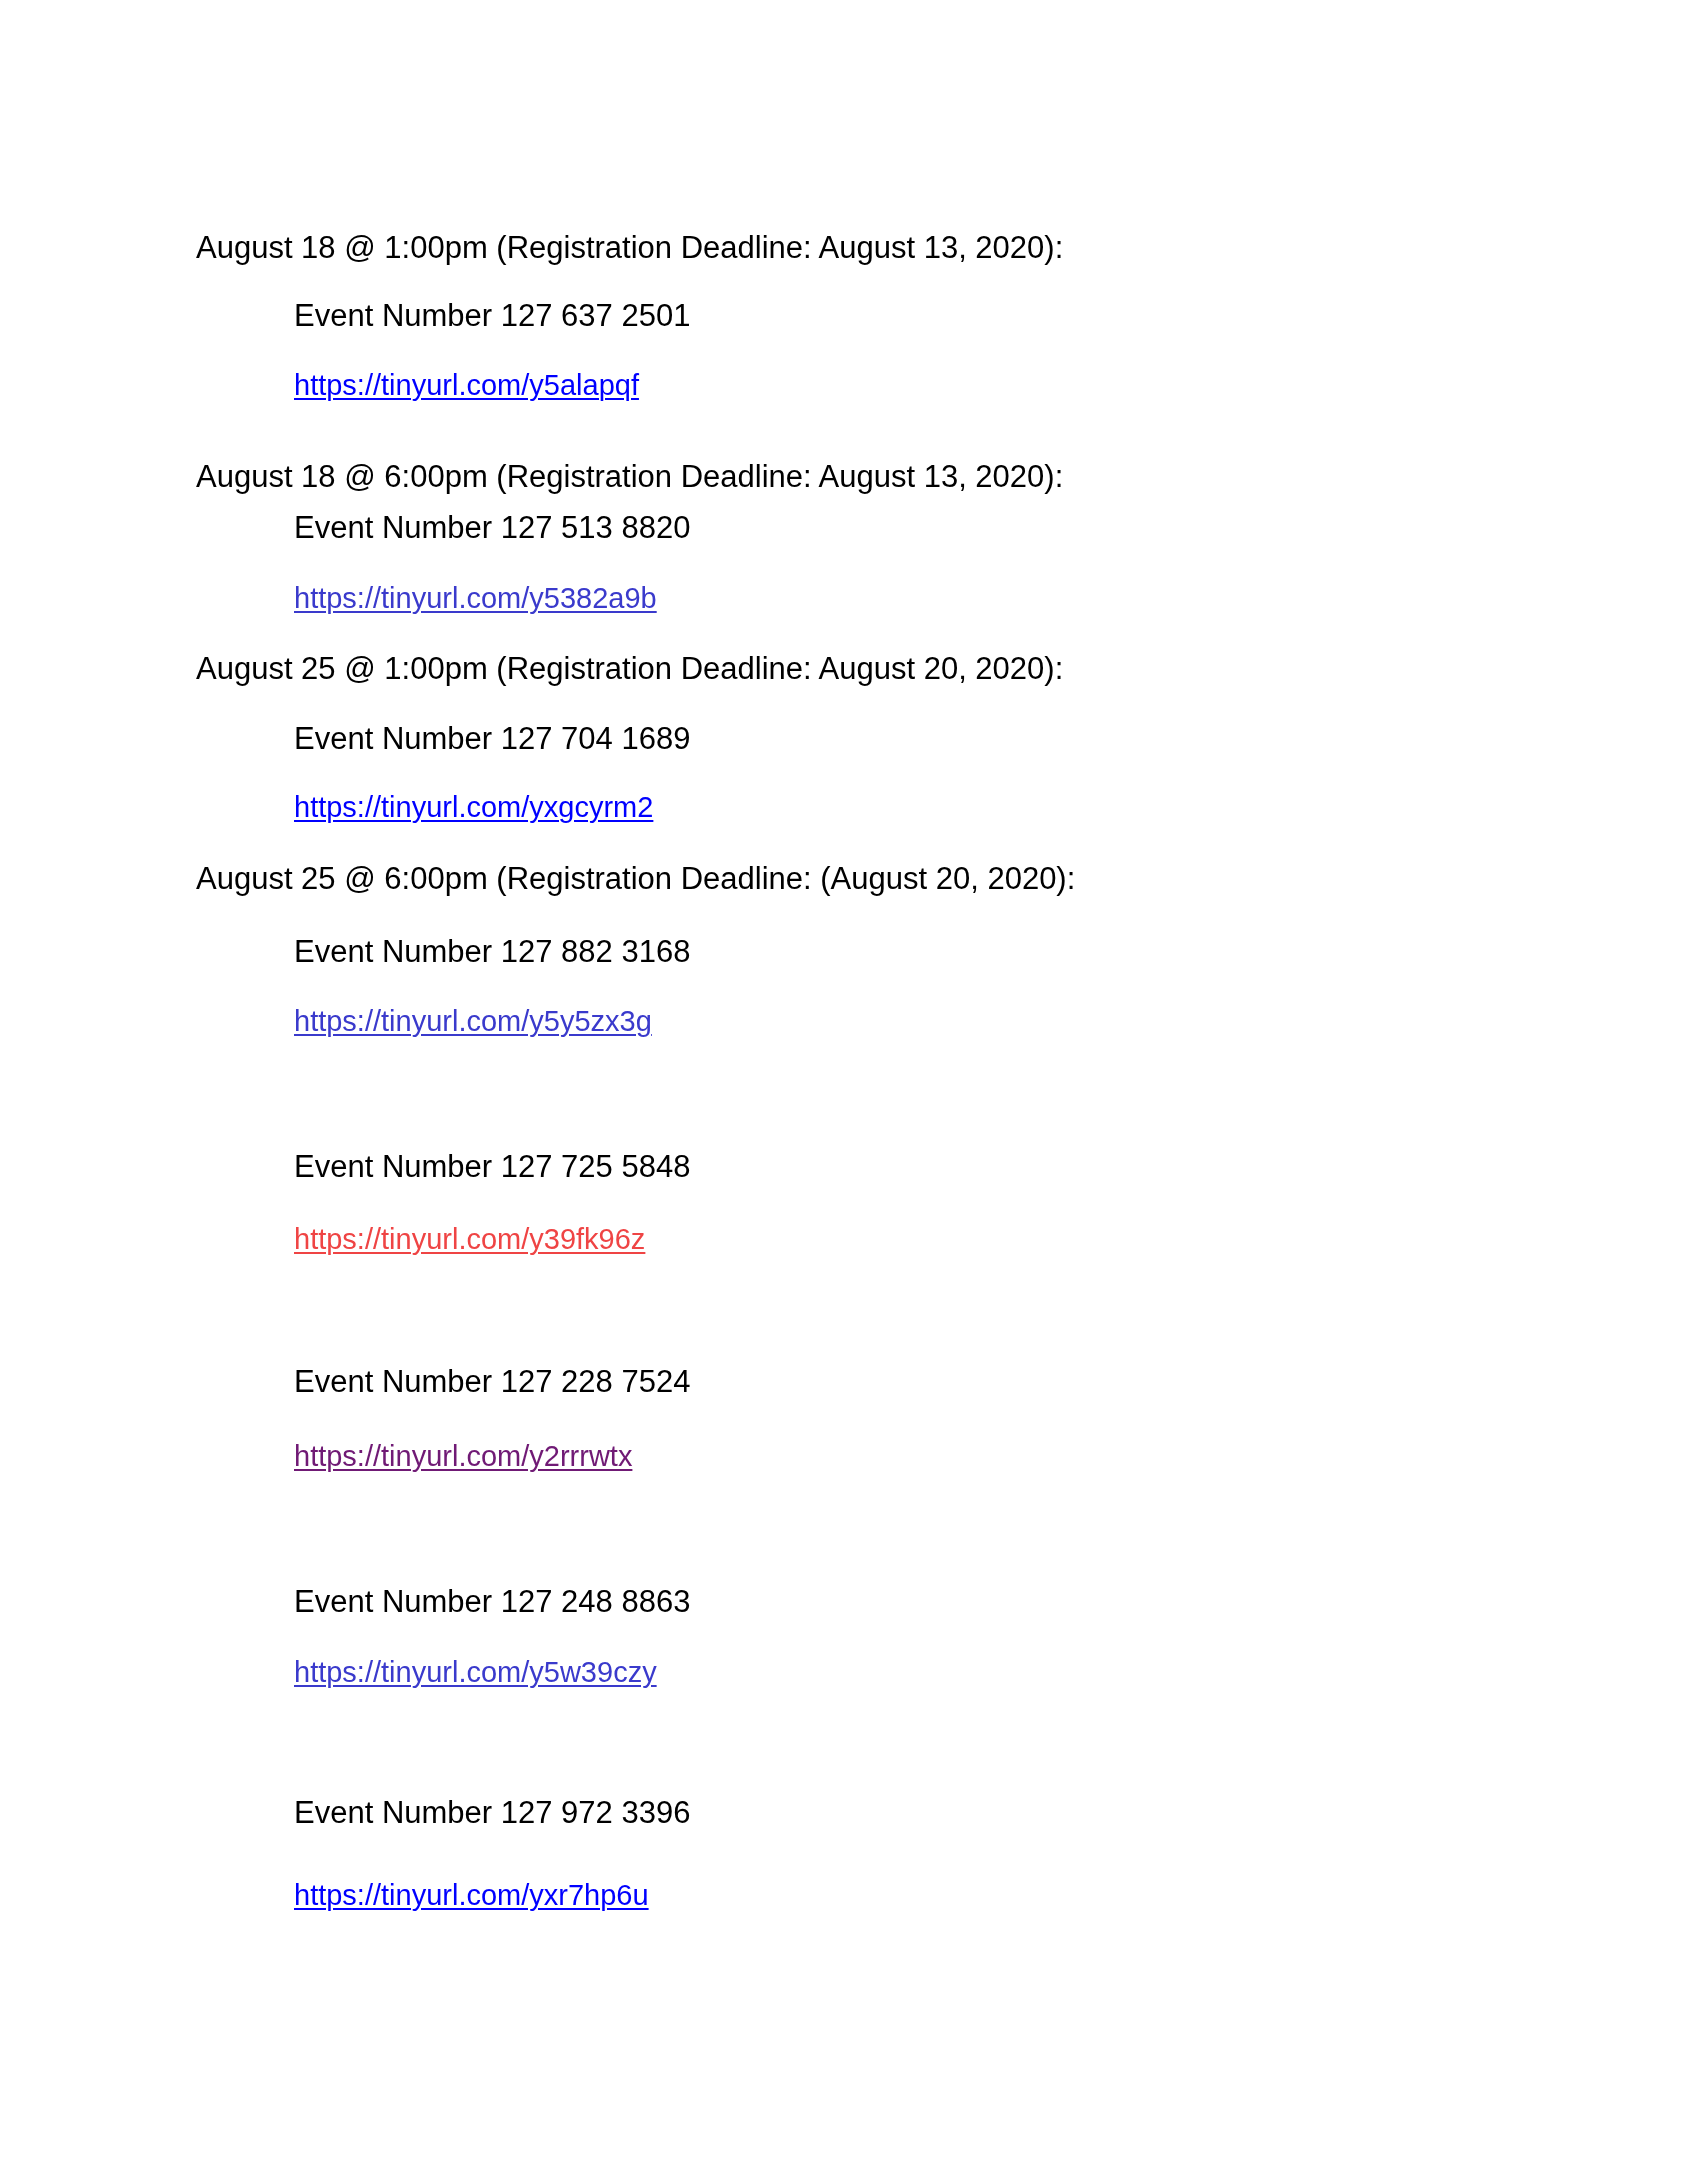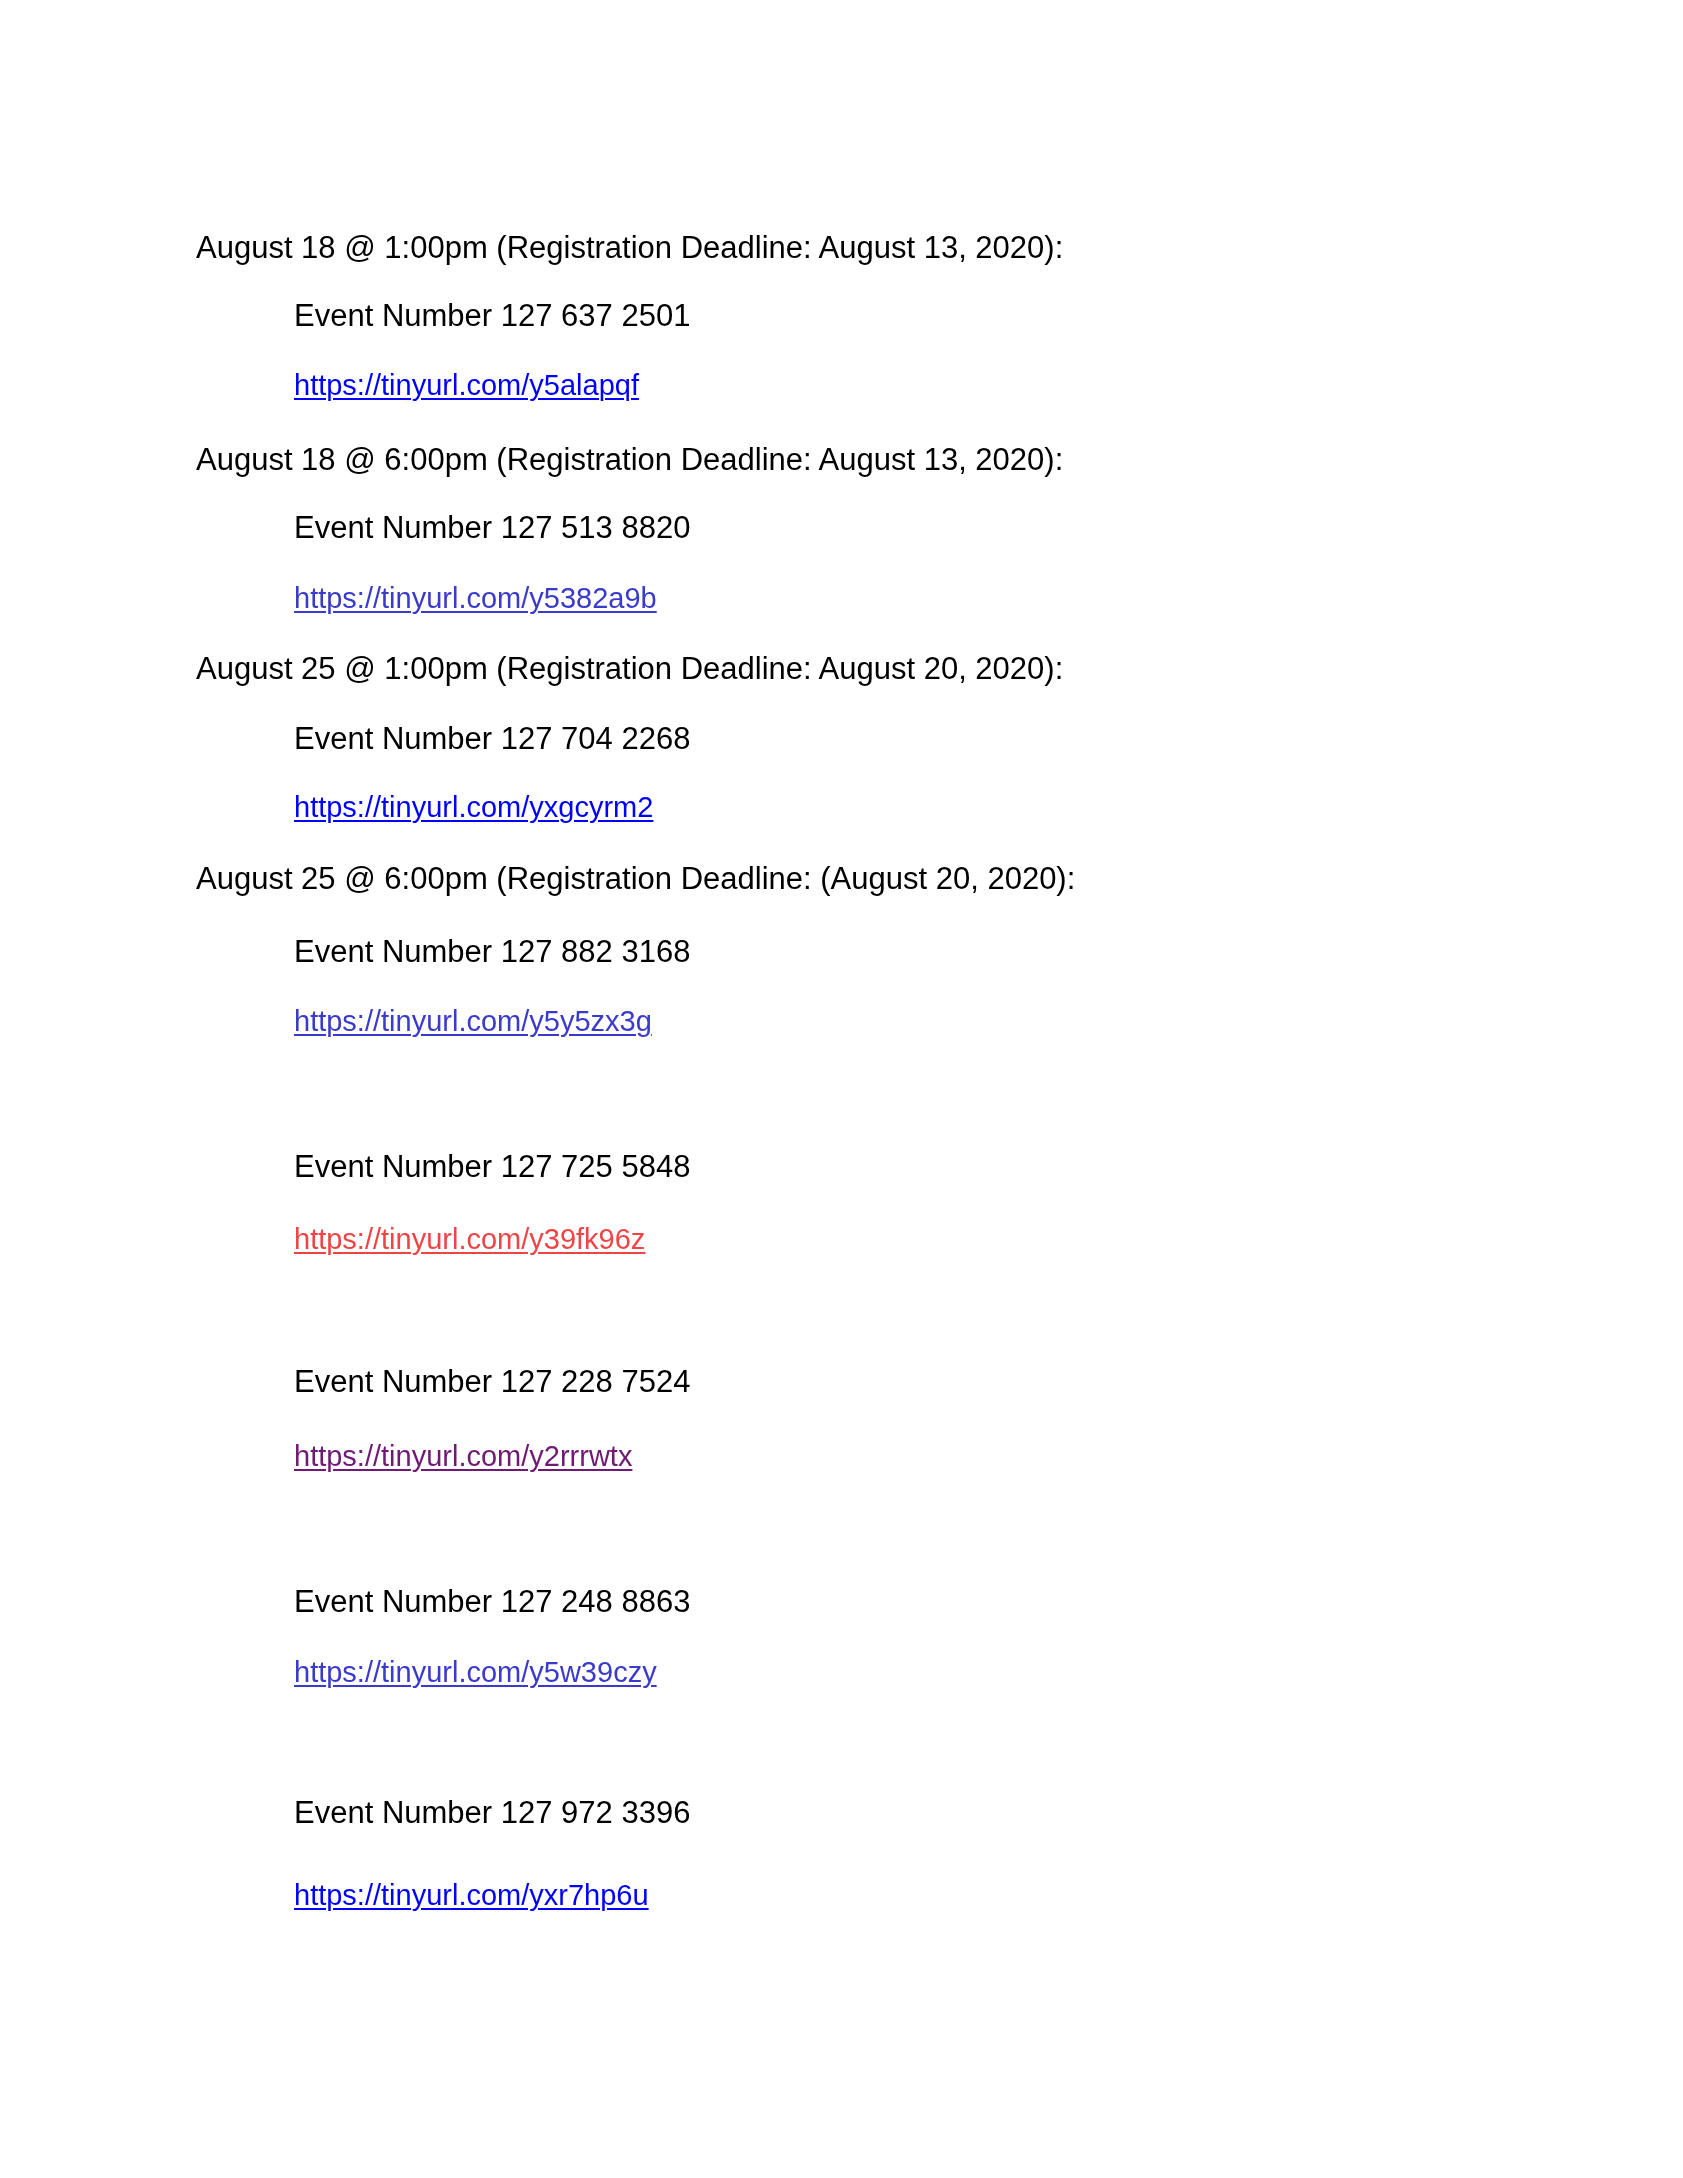--- a/index.html
+++ b/index.html
@@ -43,26 +43,26 @@
   </style>
 </head>
 <body>
 
 <div class="page">
 
   <div class="line heading" style="top:248px">August 18 @ 1:00pm (Registration Deadline: August 13, 2020):</div>
   <div class="line event" style="top:316px">Event Number 127 637 2501</div>
   <a class="line link" style="top:385px;color:#0000FF">https://tinyurl.com/y5alapqf</a>
 
-  <div class="line heading" style="top:460px">August 18 @ 6:00pm (Registration Deadline: August 13, 2020):</div>
+  <div class="line heading" style="top:477px">August 18 @ 6:00pm (Registration Deadline: August 13, 2020):</div>
   <div class="line event" style="top:528px">Event Number 127 513 8820</div>
   <a class="line link" style="top:598px;color:#3A3ACC">https://tinyurl.com/y5382a9b</a>
 
   <div class="line heading" style="top:669px">August 25 @ 1:00pm (Registration Deadline: August 20, 2020):</div>
-  <div class="line event" style="top:739px">Event Number 127 704 2268</div>
+  <div class="line event" style="top:739px">Event Number 127 704 1689</div>
   <a class="line link" style="top:807px;color:#0000FF">https://tinyurl.com/yxgcyrm2</a>
 
   <div class="line heading" style="top:879px">August 25 @ 6:00pm (Registration Deadline: (August 20, 2020):</div>
   <div class="line event" style="top:952px">Event Number 127 882 3168</div>
   <a class="line link" style="top:1021px;color:#3A3ACC">https://tinyurl.com/y5y5zx3g</a>
 
   <div class="line event" style="top:1167px">Event Number 127 725 5848</div>
   <a class="line link" style="top:1239px;color:#ef4444">https://tinyurl.com/y39fk96z</a>
 
   <div class="line event" style="top:1382px">Event Number 127 228 7524</div>

